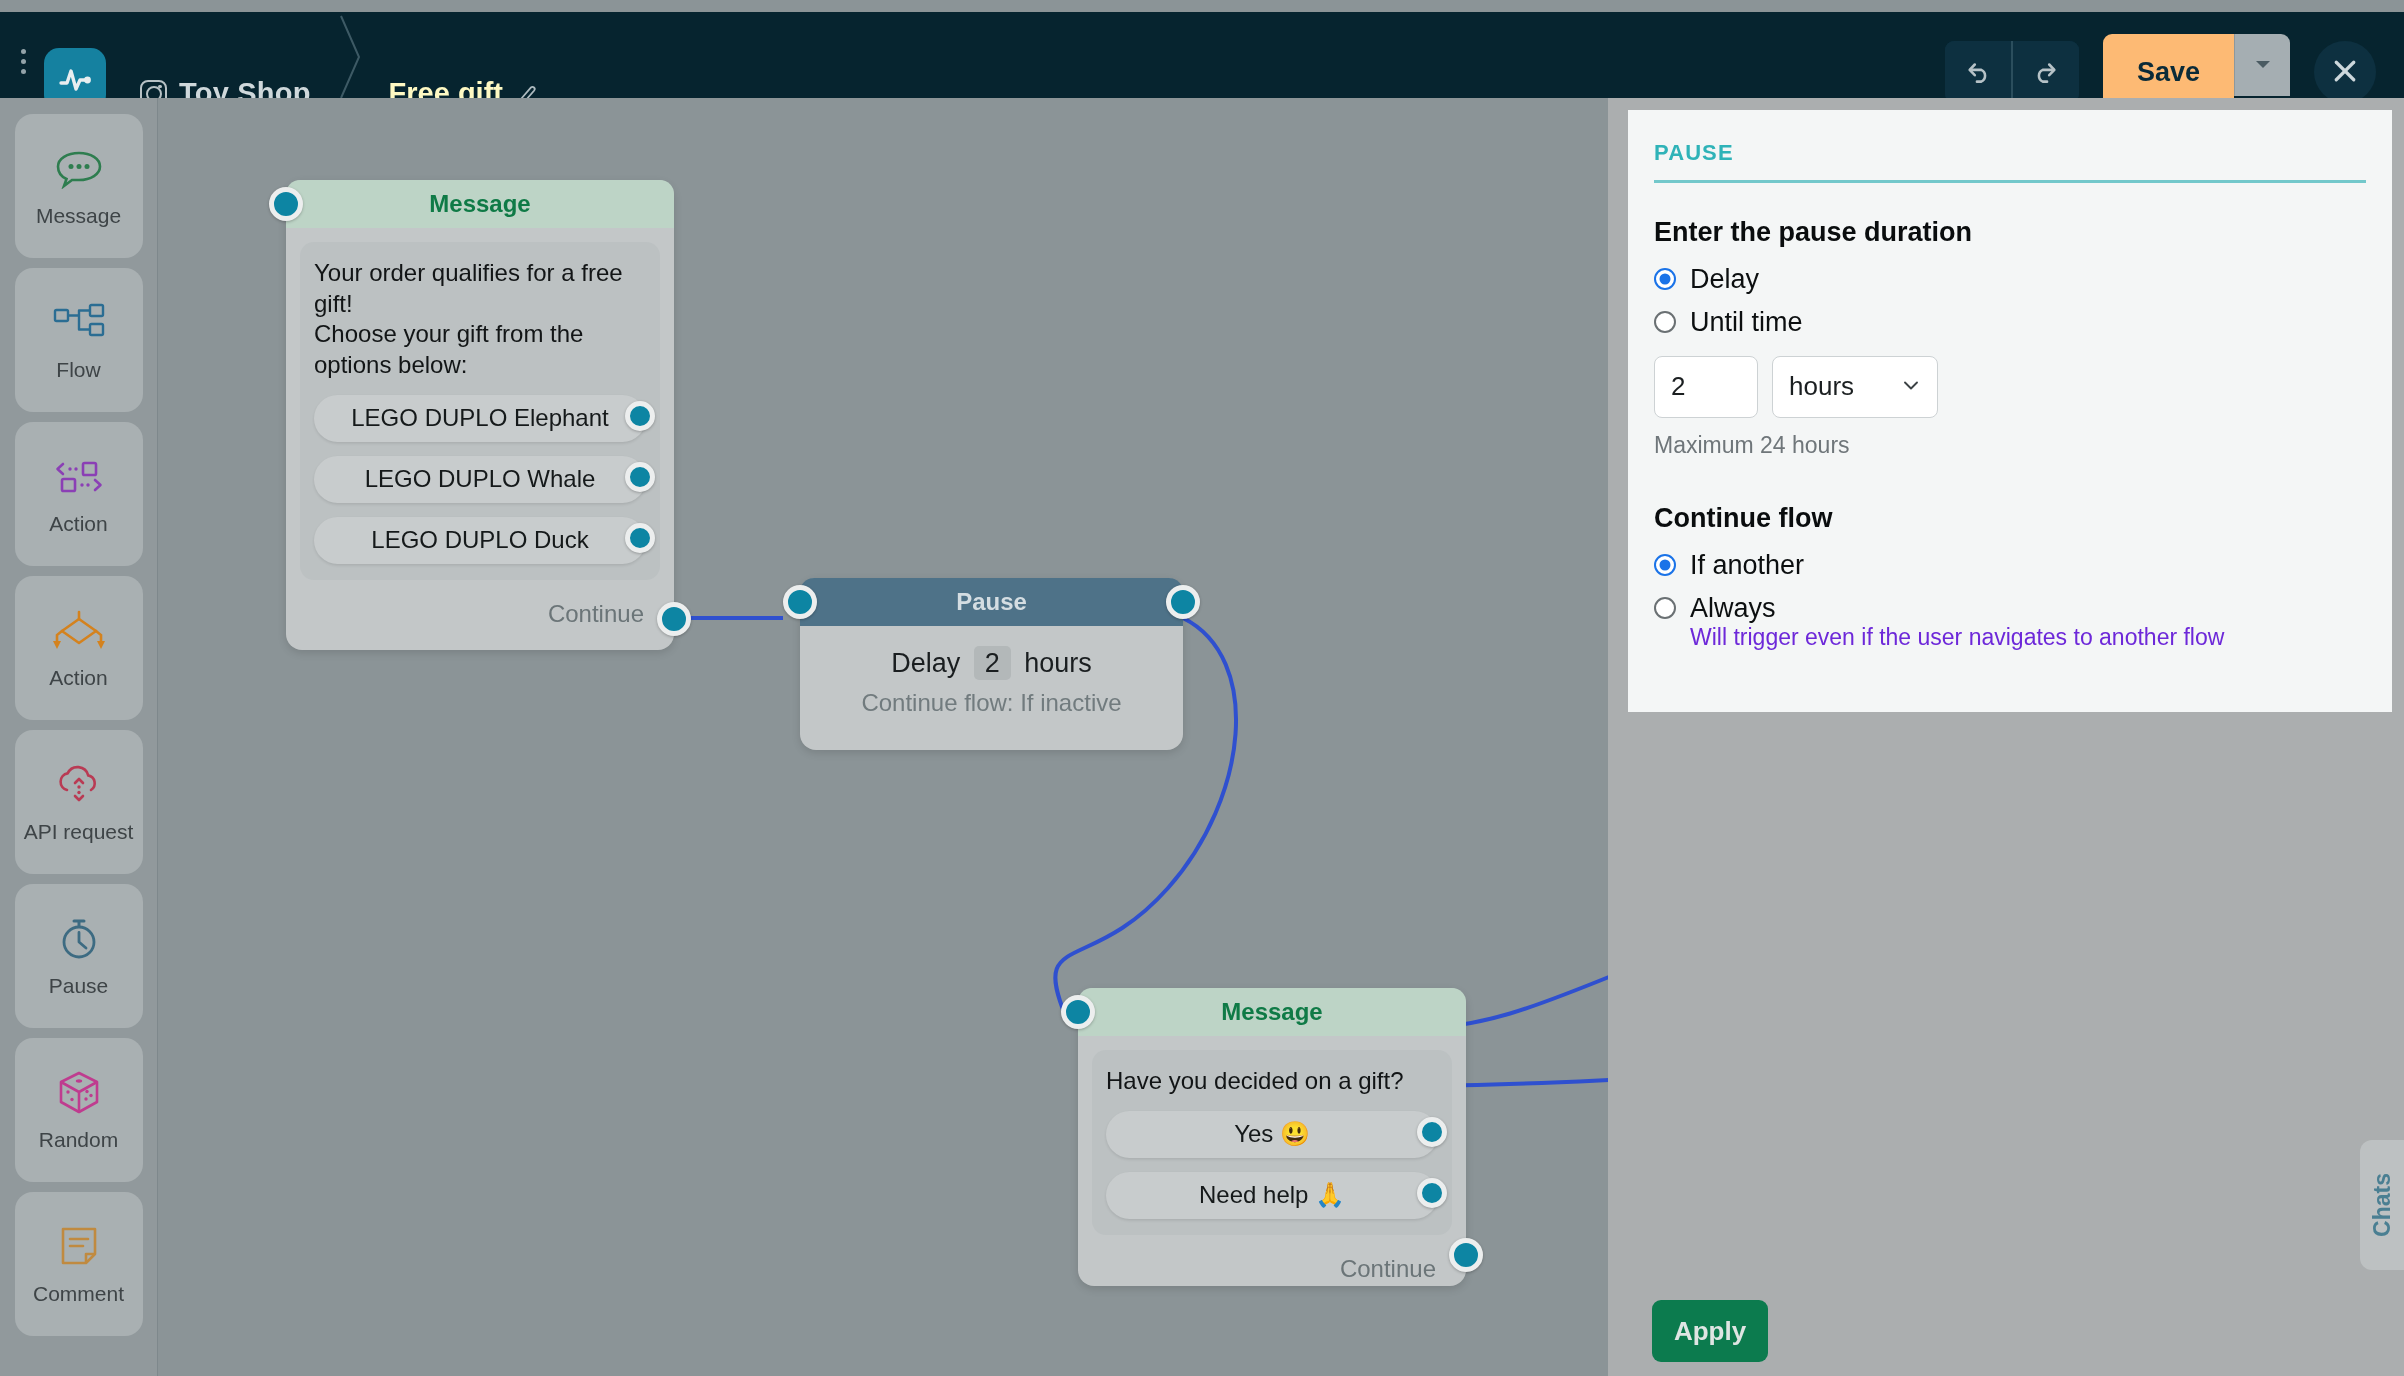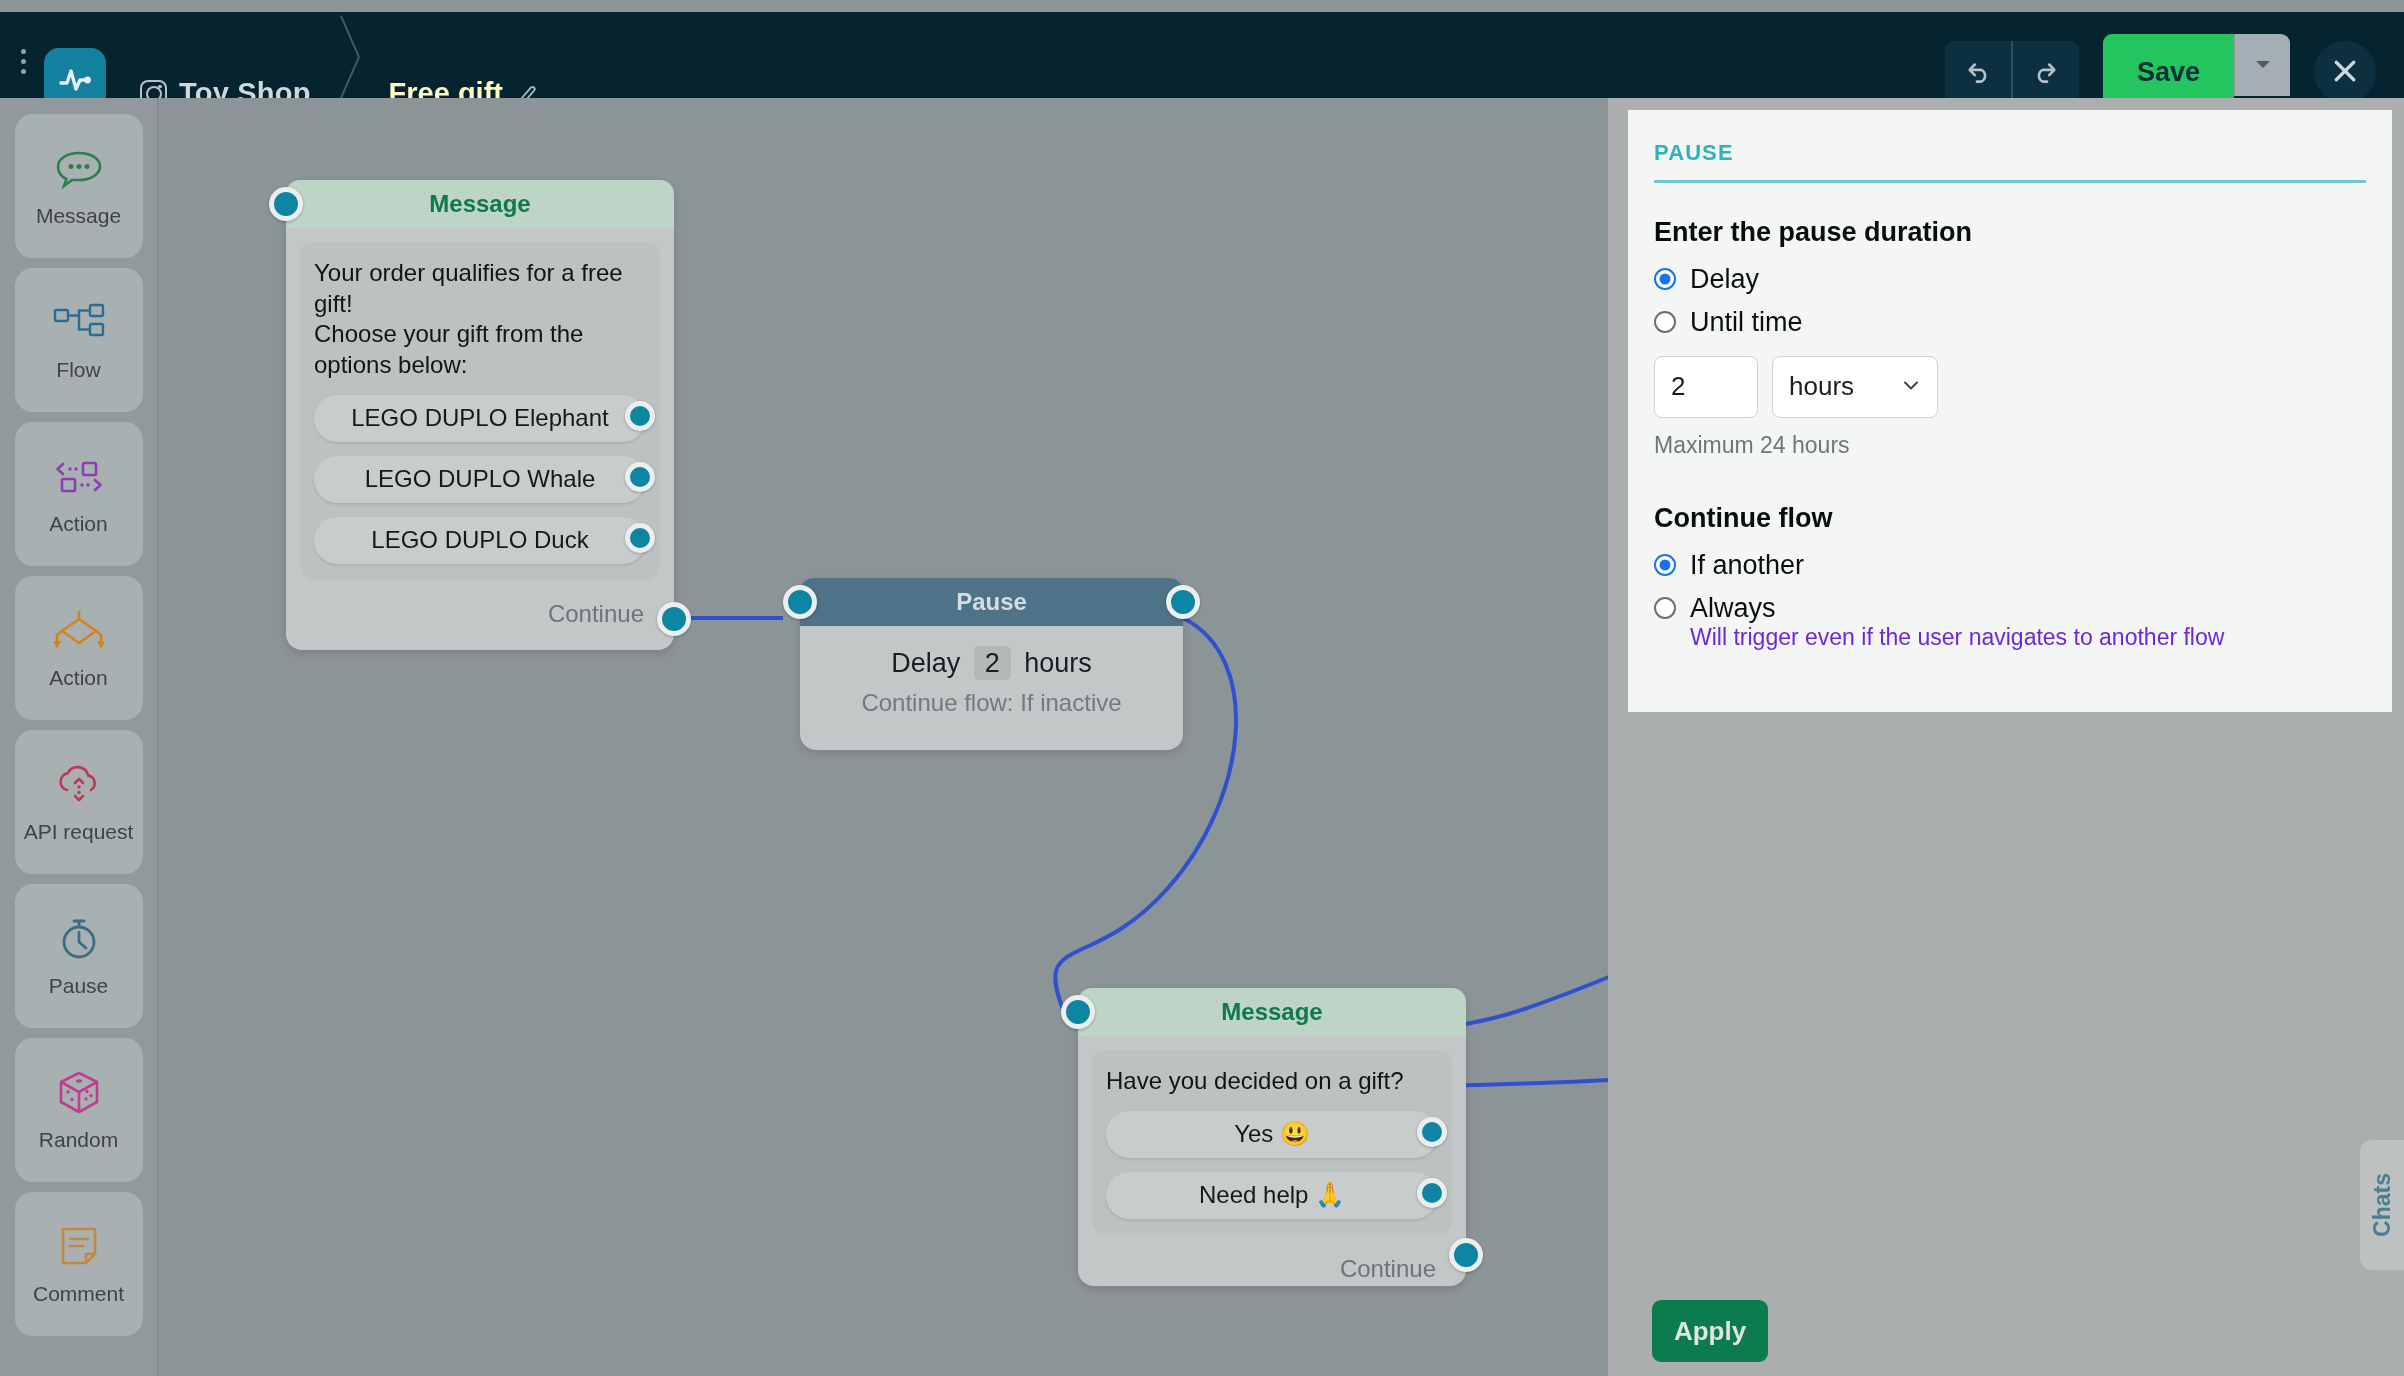--- a/index.html
+++ b/index.html
@@ -51,21 +51,21 @@
   .undo-redo {
     display: flex; background: #0d3040; border-radius: 9px; overflow: hidden;
   }
   .undo-redo button {
     width: 66px; height: 62px; background: #0d3040; border: none; cursor: pointer;
     display:flex; align-items:center; justify-content:center;
   }
   .undo-redo .divider { width: 1.5px; background: #2b4e5d; }
   .save-group { display: flex; border-radius: 9px; overflow: hidden; }
   .save-btn {
-    background: #22c55e; color: #0b2b38; border: none; font-size: 27px; font-weight: bold;
+    background: #fdba74; color: #0b2b38; border: none; font-size: 27px; font-weight: bold;
     padding: 0 34px; height: 76px; cursor: pointer; font-family: inherit;
   }
   .save-caret {
     background: #a5aeb2; border: none; width: 56px; height: 62px; cursor: pointer;
     display:flex; align-items:center; justify-content:center;
     border-left: 1.5px solid #8e989d;
   }
   .close-btn {
     width: 62px; height: 62px; border-radius: 50%; background: #0d3040; border: none;
     cursor: pointer; display:flex; align-items:center; justify-content:center;

